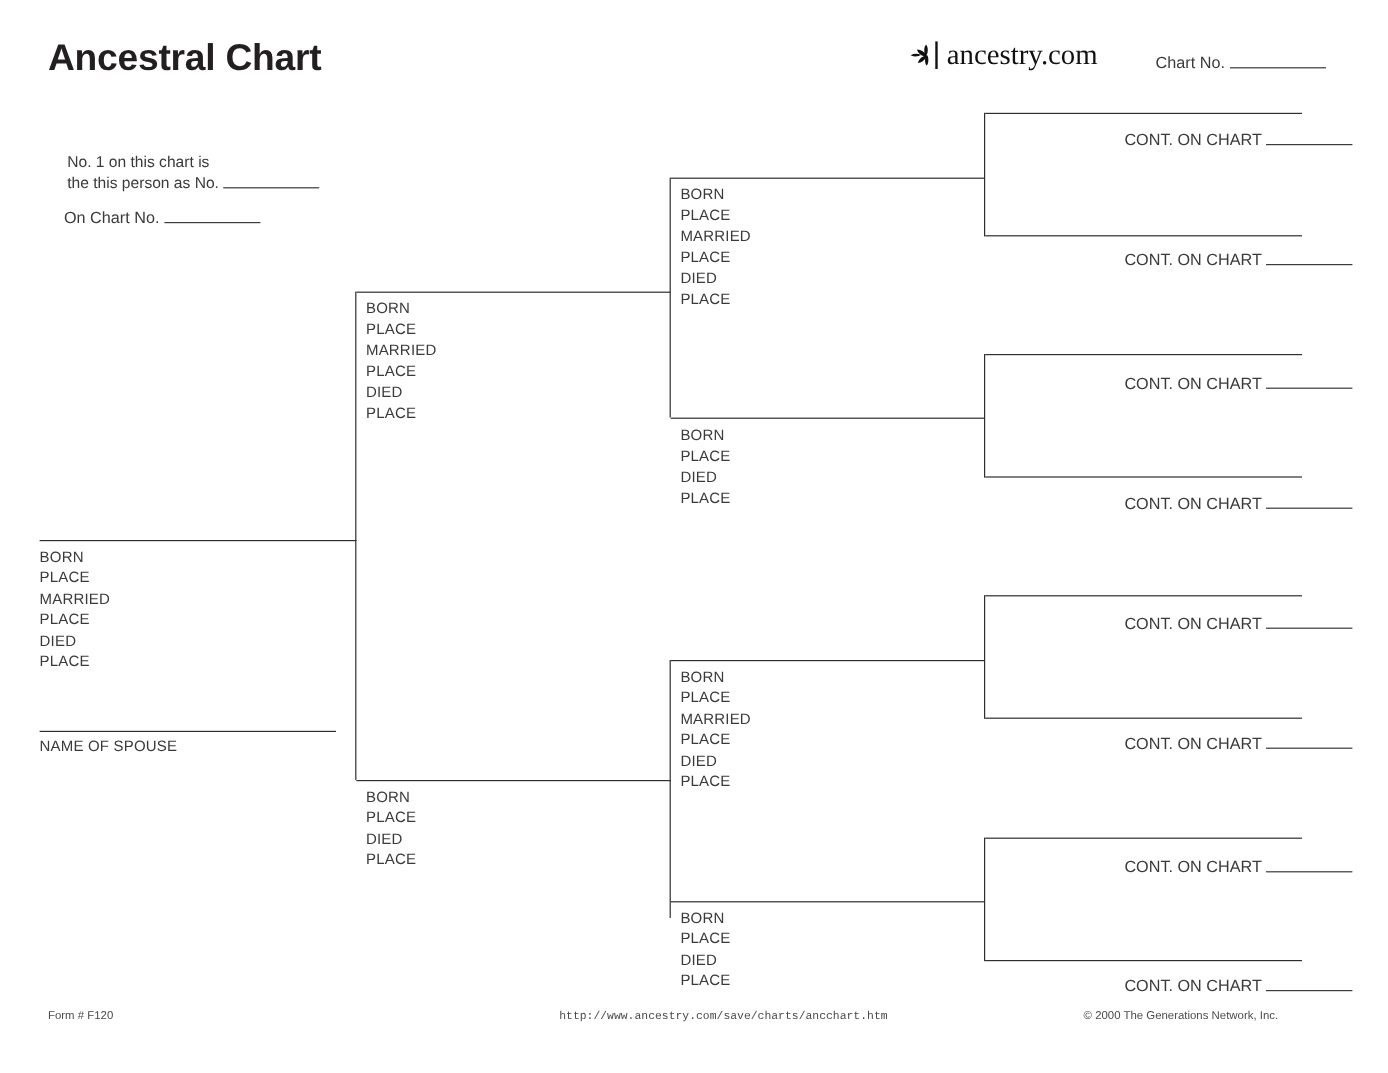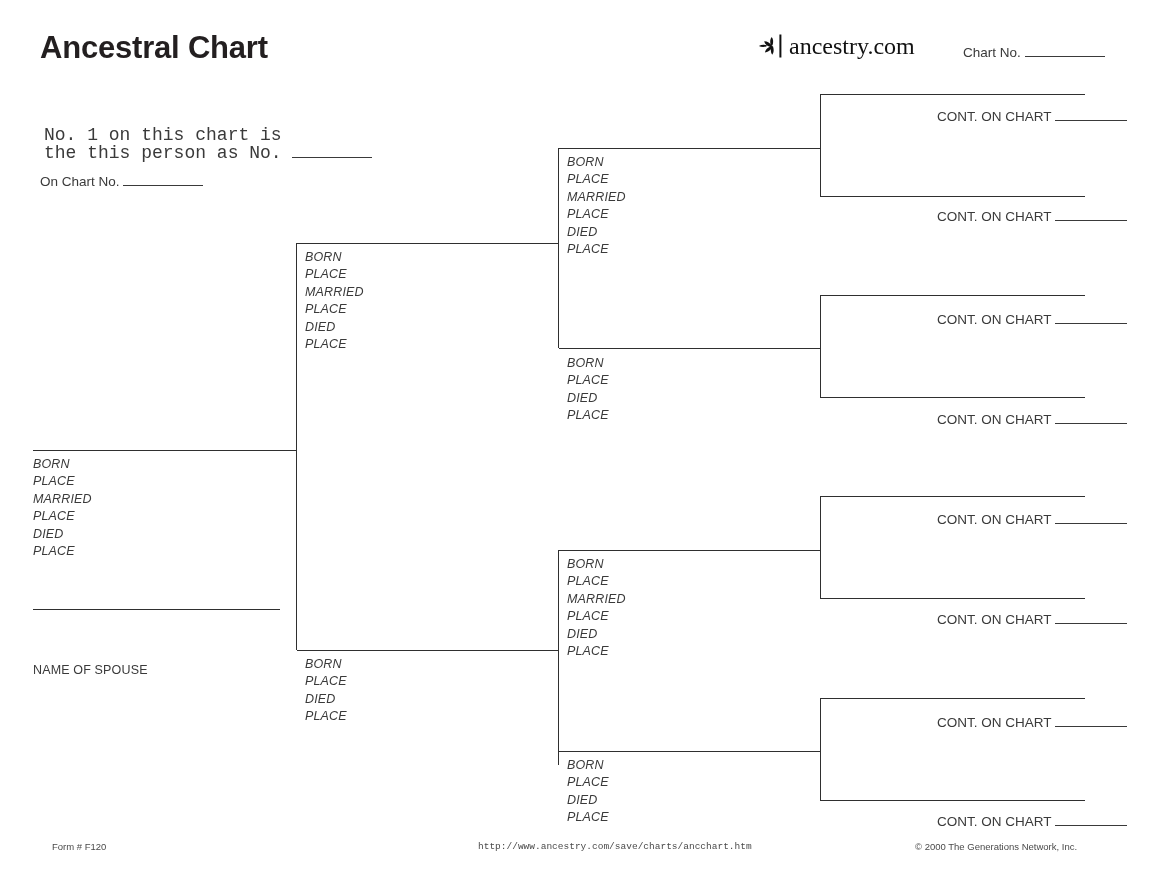--- a/index.html
+++ b/index.html
@@ -53,33 +53,32 @@
     position: absolute;
     left: 963px;
     top: 45px;
     font-size: 13.5px;
     white-space: nowrap;
   }
 
   
   #same-person-note {
     position: absolute;
-    left: 44px;
+    left: 56px;
     top: 126px;
-    font-size: 18px;
+    font-size: 13px;
     line-height: 18px;
     white-space: nowrap;
-    font-family: Liberation Mono, monospace;
   }
   #on-chart-note {
     position: absolute;
-    left: 40px;
+    left: 28px;
     top: 174px;
     width: 214px;
-    text-align: left;
+    text-align: center;
     font-size: 13.5px;
     white-space: nowrap;
   }
 
   .blank {
     display: inline-block;
     border-bottom: 1px solid #3a3a3a;
     vertical-align: baseline;
   }
   .blank-w80 { width: 80px; }
@@ -96,21 +95,20 @@
     width: 0;
     border-left: 1px solid #2f2f2f;
   }
 
   
   .vitals {
     position: absolute;
     font-size: 12.5px;
     line-height: 17.4px;
     letter-spacing: 0.15px;
-    font-style: italic;
   }
   .vitals div { white-space: nowrap; }
 
   .spouse-label {
     position: absolute;
     font-size: 12.5px;
     letter-spacing: 0.15px;
     white-space: nowrap;
   }
 
@@ -121,21 +119,20 @@
     white-space: nowrap;
   }
 
   
   .footer-text {
     position: absolute;
     top: 841px;
     font-size: 9.5px;
     color: #4a4a4a;
     white-space: nowrap;
-    margin-left: 12px;
   }
   #footer-form { left: 40px; }
   #footer-url  { left: 466px; font-family: Liberation Mono, monospace; }
   #footer-copy { left: 903px; }
 </style>
 </head>
 <body>
 
 <div id="page">
 
@@ -177,21 +174,21 @@
   <div class="hline" style="left:33px; top:450px; width:264px;"></div>
   <div class="vitals" style="left:33px; top:456px;">
     <div>BORN</div>
     <div>PLACE</div>
     <div>MARRIED</div>
     <div>PLACE</div>
     <div>DIED</div>
     <div>PLACE</div>
   </div>
   <div class="hline" style="left:33px; top:609px; width:247px;"></div>
-  <div class="spouse-label" style="left:33px; top:615px;margin-top:48px;">NAME OF SPOUSE</div>
+  <div class="spouse-label" style="left:33px; top:615px;">NAME OF SPOUSE</div>
 
   <div class="vline" style="left:296px; top:243px; height:407px;"></div>
 
   <div class="hline" style="left:297px; top:243px; width:262px;"></div>
   <div class="vitals" style="left:305px; top:249px;">
     <div>BORN</div>
     <div>PLACE</div>
     <div>MARRIED</div>
     <div>PLACE</div>
     <div>DIED</div>

